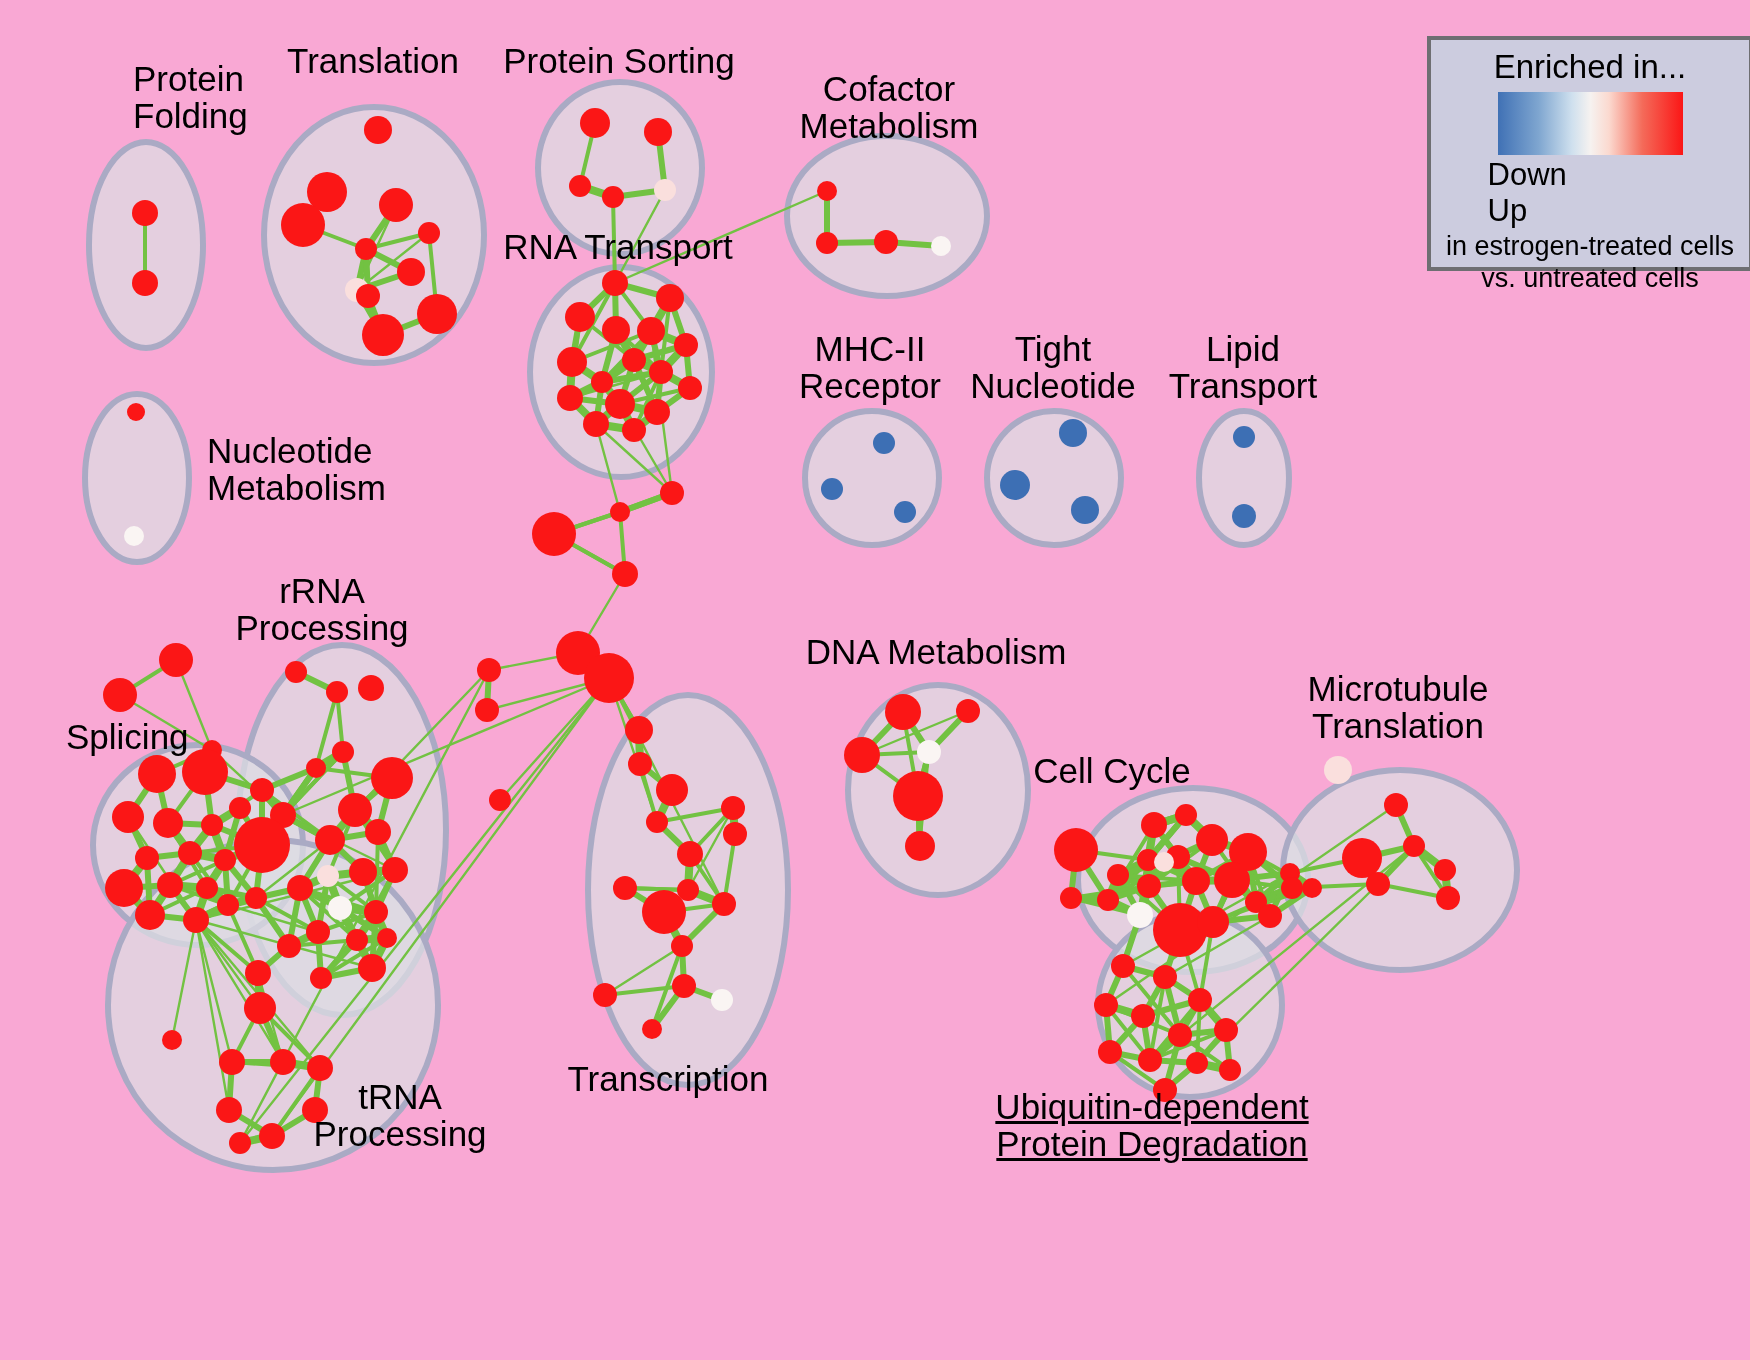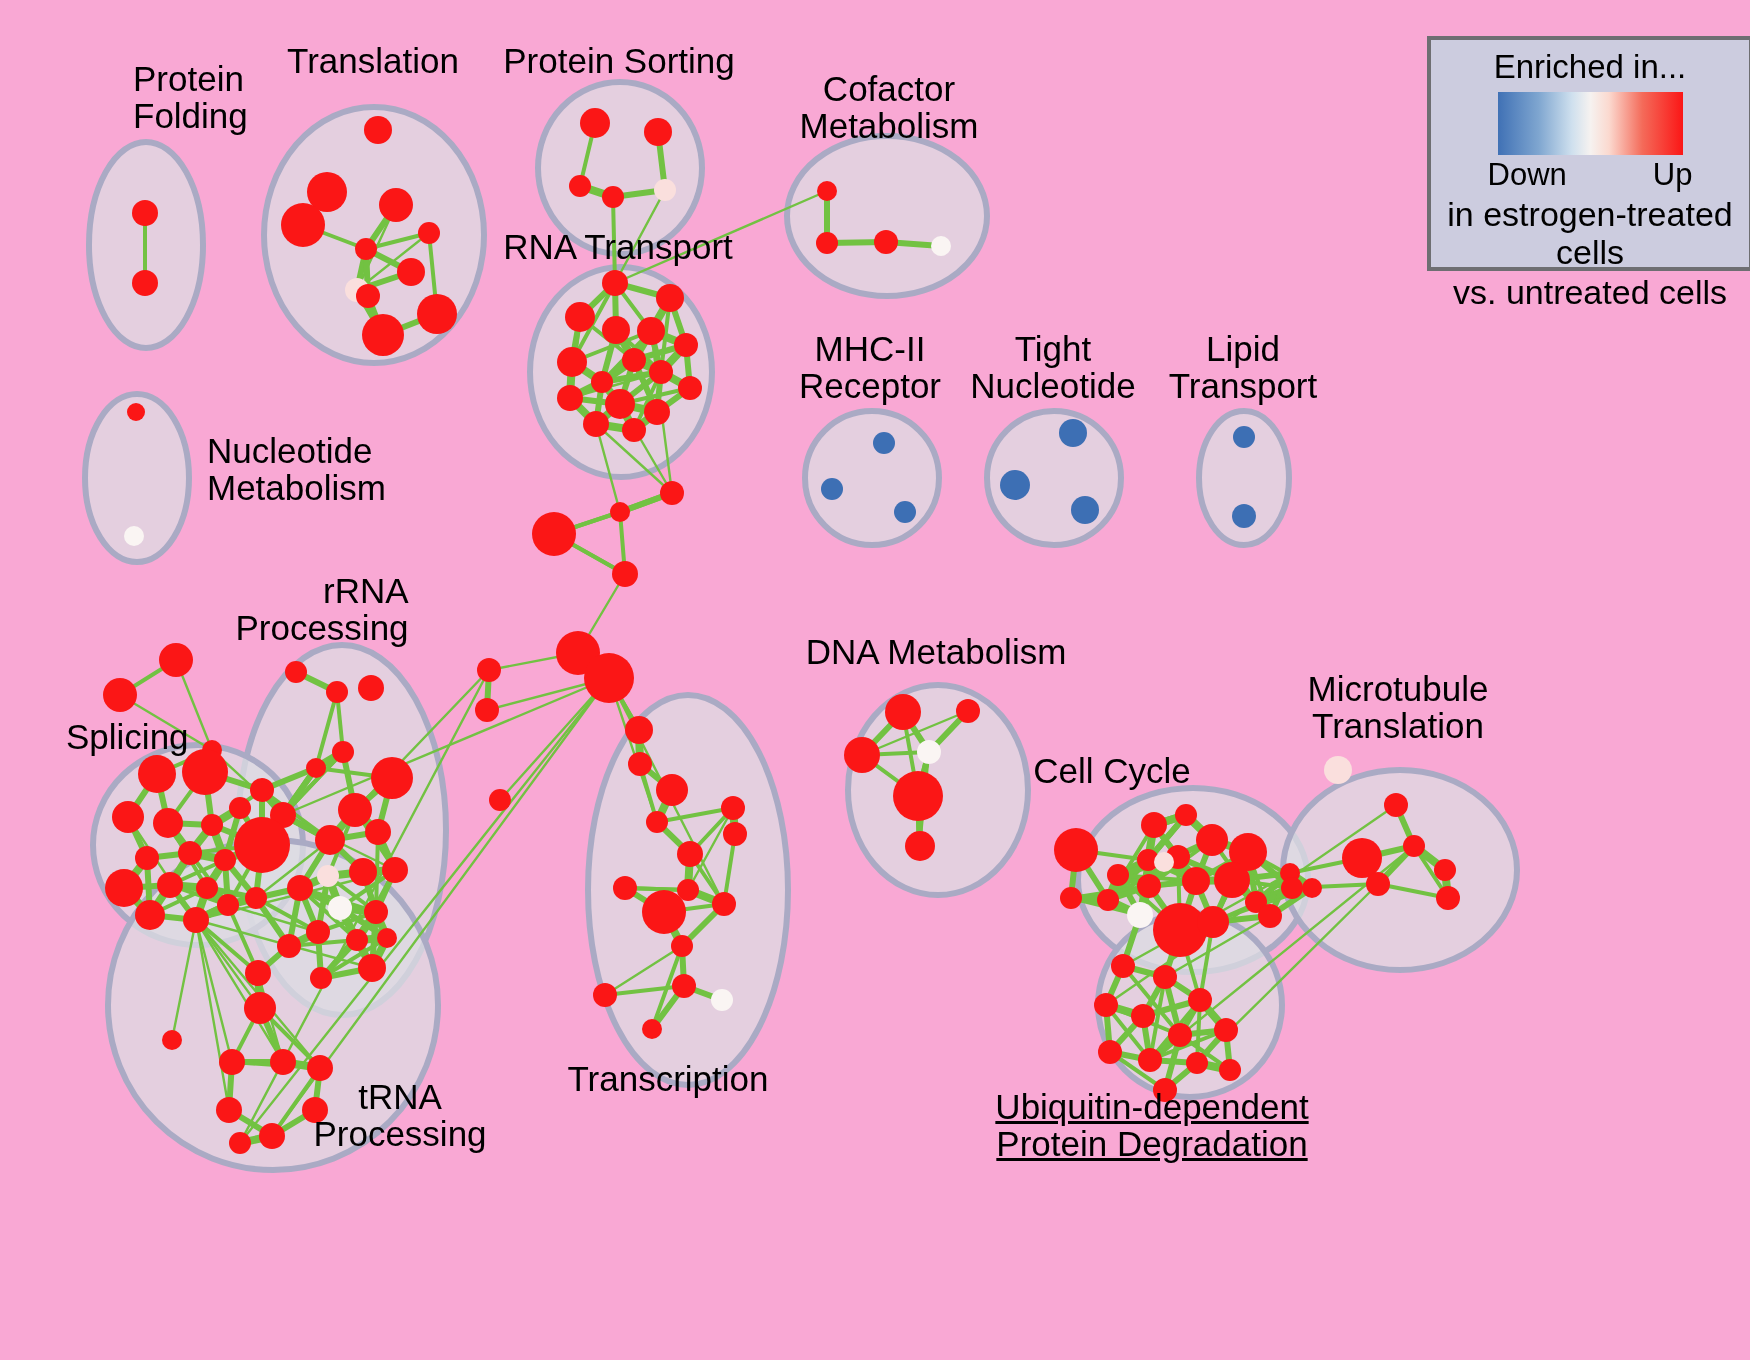--- a/index.html
+++ b/index.html
@@ -7,22 +7,22 @@
          font-family:"Liberation Sans",sans-serif;overflow:hidden;}
   svg{position:absolute;left:0;top:0;width:1750px;height:1360px;}
   .cluster-label{position:absolute;color:#000;font-size:35px;line-height:1.06;
                  font-family:"Liberation Sans",sans-serif;white-space:pre;font-weight:400;}
   .ctr{text-align:center;transform:translateX(-50%);}
   #legend{position:absolute;left:1427px;top:36px;width:326px;height:235px;
           background:#ccccdf;border:4px solid #6e6e72;box-sizing:border-box;}
   #legend .ltitle{text-align:center;font-size:33px;color:#000;margin-top:8px;}
   #legend .bar{margin:6px auto 0;width:185px;height:63px;
     background:linear-gradient(to right,#4071b5 0%,#7fa6d0 22%,#cfe0ee 40%,#f6f2f0 50%,#fbd9cf 60%,#f46b5a 78%,#fb1616 100%);}
-  #legend .ends{display:flex;justify-content:space-between;width:205px;margin:2px auto 0;font-size:31px;}
-  #legend .sub{text-align:center;font-size:34px;line-height:1.12;margin-top:2px;}
+  #legend .ends{display:flex;justify-content:space-between;width:205px;margin:2px auto 0;font-size:31px;flex-direction:column;}
+  #legend .sub{text-align:center;font-size:27px;line-height:1.12;margin-top:2px;}
 </style>
 </head>
 <body>
 
 <div id="stage">
 
   <svg id="net" viewBox="0 0 1750 1360">
     <g id="hulls">
         <ellipse cx="146" cy="245" rx="57" ry="103" fill="#dcdce3" fill-opacity="0.75" stroke="#aaaac4" stroke-width="6"></ellipse>
         <ellipse cx="374" cy="235" rx="110" ry="128" fill="#dcdce3" fill-opacity="0.75" stroke="#aaaac4" stroke-width="6"></ellipse>
@@ -639,21 +639,21 @@
 Metabolism</div>
       <div class="cluster-label ctr" style="left: 618px; top: 228px;">RNA Transport</div>
       <div class="cluster-label ctr" style="left: 870px; top: 330px;">MHC-II
 Receptor</div>
       <div class="cluster-label ctr" style="left: 1053px; top: 330px;">Tight
 Nucleotide</div>
       <div class="cluster-label ctr" style="left: 1243px; top: 330px;">Lipid
 Transport</div>
       <div class="cluster-label" style="left: 207px; top: 432px;">Nucleotide
 Metabolism</div>
-      <div class="cluster-label ctr" style="left: 322px; top: 572px; text-align: right;">rRNA
+      <div class="cluster-label ctr" style="left: 322px; top: 572px;">rRNA
 Processing</div>
       <div class="cluster-label" style="left: 66px; top: 718px;">Splicing</div>
       <div class="cluster-label ctr" style="left: 936px; top: 633px;">DNA Metabolism</div>
       <div class="cluster-label ctr" style="left: 1398px; top: 670px;">Microtubule
 Translation</div>
       <div class="cluster-label ctr" style="left: 1112px; top: 752px;">Cell Cycle</div>
       <div class="cluster-label ctr" style="left: 668px; top: 1060px;">Transcription</div>
       <div class="cluster-label ctr" style="left: 400px; top: 1078px;">tRNA
 Processing</div>
       <div class="cluster-label ctr" style="left: 1152px; top: 1088px; text-decoration: underline;">Ubiquitin-dependent

